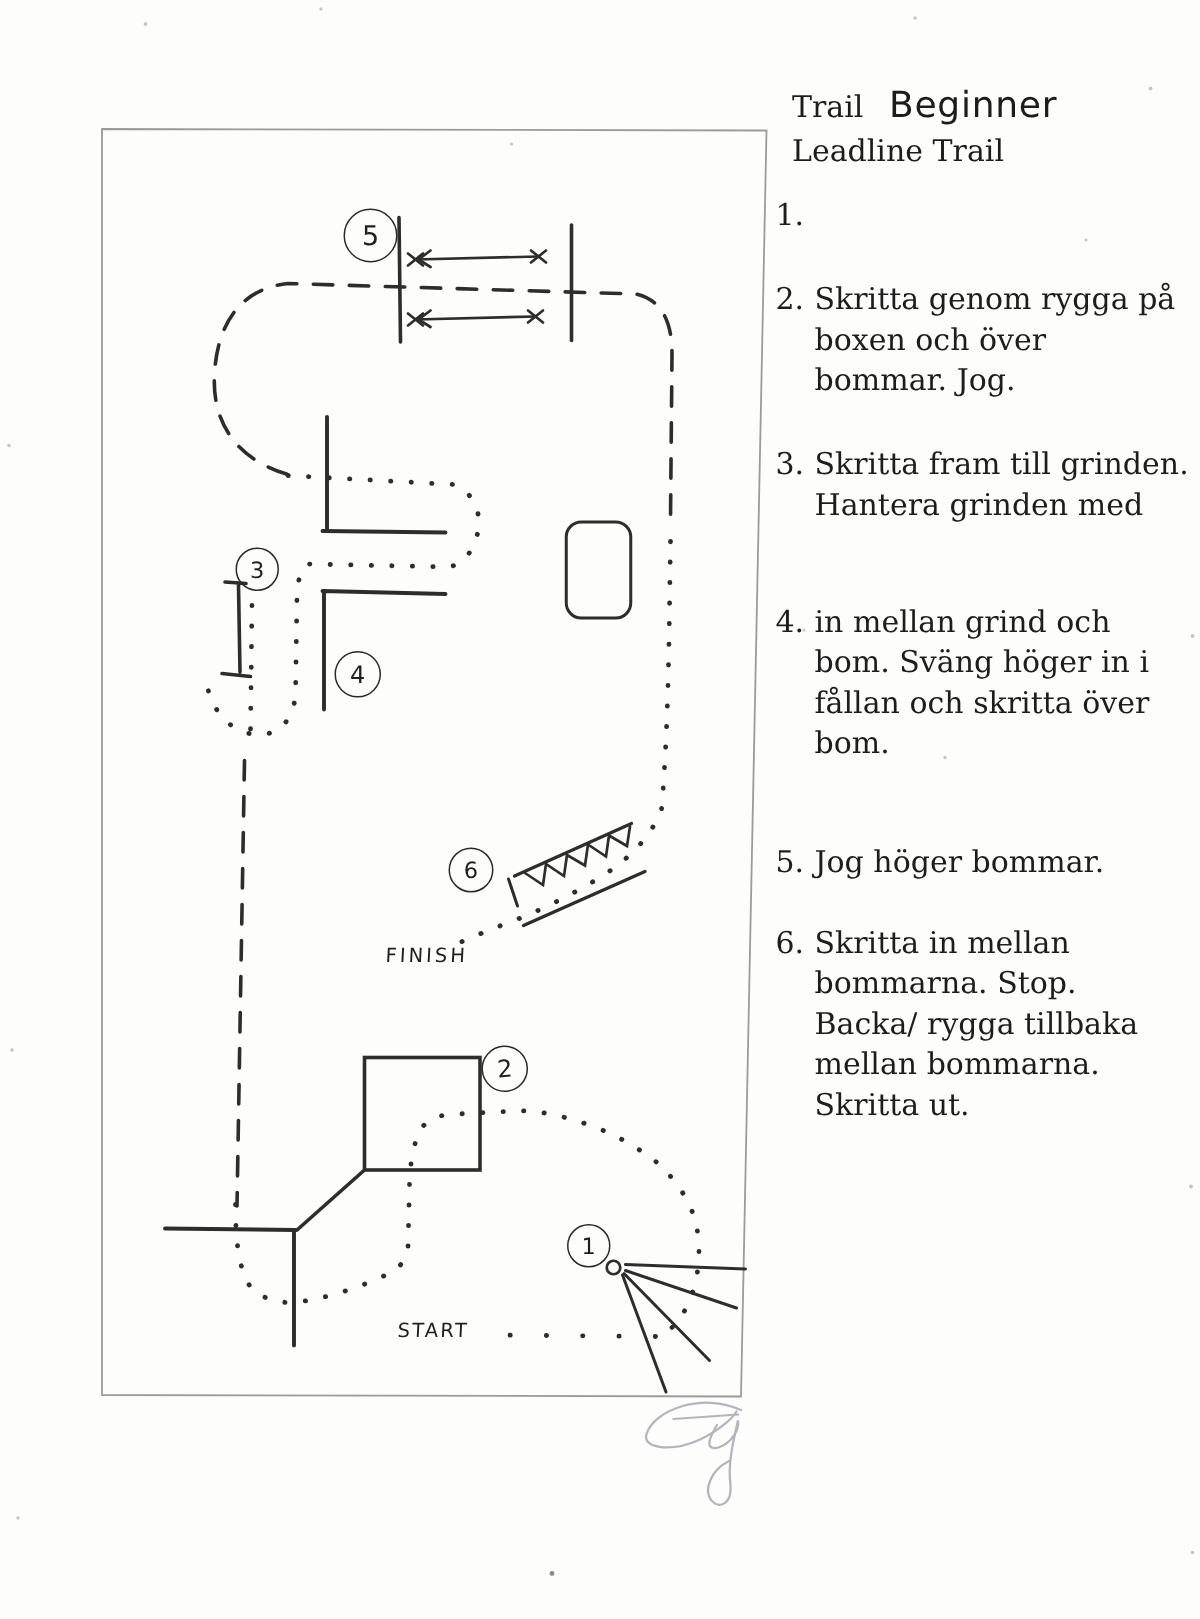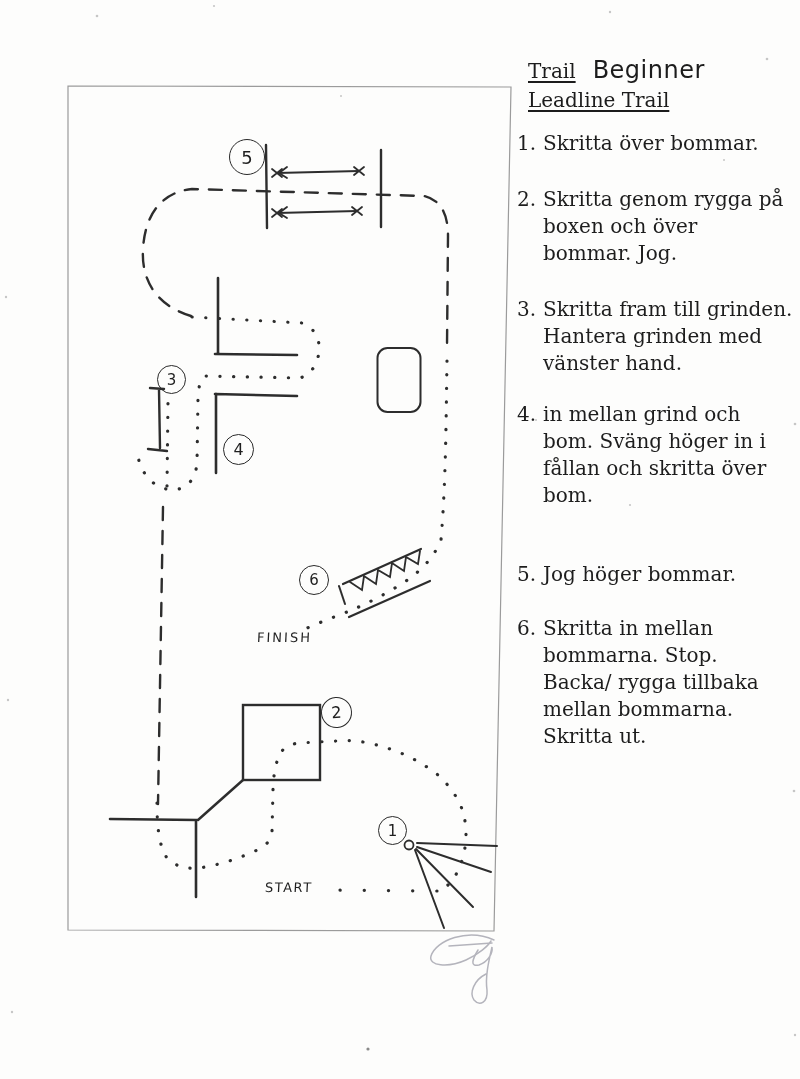--- a/index.html
+++ b/index.html
@@ -2,21 +2,21 @@
 <html><head>
 <meta charset="utf-8">
 <style>
   html,body{margin:0;padding:0;}
   body{width:800px;height:1079px;position:relative;background:#fdfdfc;overflow:hidden;
        font-family:"DejaVu Serif", serif;}
   .page{position:absolute;inset:0;}
   
   .titleblock{position:absolute;left:528px;top:56px;color:#1c1c1c;}
   .t-line{font-size:20px;line-height:29px;white-space:nowrap;}
-  .u{text-decoration:underline;text-underline-offset:3px;text-decoration-thickness:1.5px;}
+  .u{text-underline-offset:3px;text-decoration-thickness:1.5px;}
   .hand{font-family:"DejaVu Sans", sans-serif;font-size:24px;margin-left:17px;letter-spacing:.5px;}
   .item{position:absolute;left:517px;display:flex;color:#1d1d1d;font-size:20px;}
   .item .num{width:26px;line-height:27px;flex:0 0 26px;}
   .item .lines div{line-height:27px;white-space:nowrap;}
   
   .marker{position:absolute;border:1.8px solid #2a2a2a;border-radius:50%;
           display:flex;align-items:center;justify-content:center;
           font-family:"DejaVu Sans", sans-serif;color:#1f1f1f;background:transparent;}
   .hand-label{position:absolute;font-family:"DejaVu Sans", sans-serif;color:#1f1f1f;
               letter-spacing:1.5px;font-size:13px;transform:skewX(-3deg);}
@@ -123,40 +123,36 @@
 
   <div class="titleblock">
     <div class="t-line">
       <span class="u">Trail</span><span class="hand">Beginner</span>
     </div>
     <div class="t-line u">Leadline Trail</div>
   </div>
 
   <div class="item" style="top:130px;">
     <span class="num">1.</span>
-    <div class="lines">
-      <div>Skritta över bommar.</div>
-    </div>
   </div>
 
   <div class="item" style="top:186px;">
     <span class="num">2.</span>
     <div class="lines">
       <div>Skritta genom rygga på</div>
       <div>boxen och över</div>
       <div>bommar. Jog.</div>
     </div>
   </div>
 
   <div class="item" style="top:296px;">
     <span class="num">3.</span>
     <div class="lines">
       <div>Skritta fram till grinden.</div>
       <div>Hantera grinden med</div>
-      <div>vänster hand.</div>
     </div>
   </div>
 
   <div class="item" style="top:401px;">
     <span class="num">4.</span>
     <div class="lines">
       <div>in mellan grind och</div>
       <div>bom. Sväng höger in i</div>
       <div>fållan och skritta över</div>
       <div>bom.</div>

